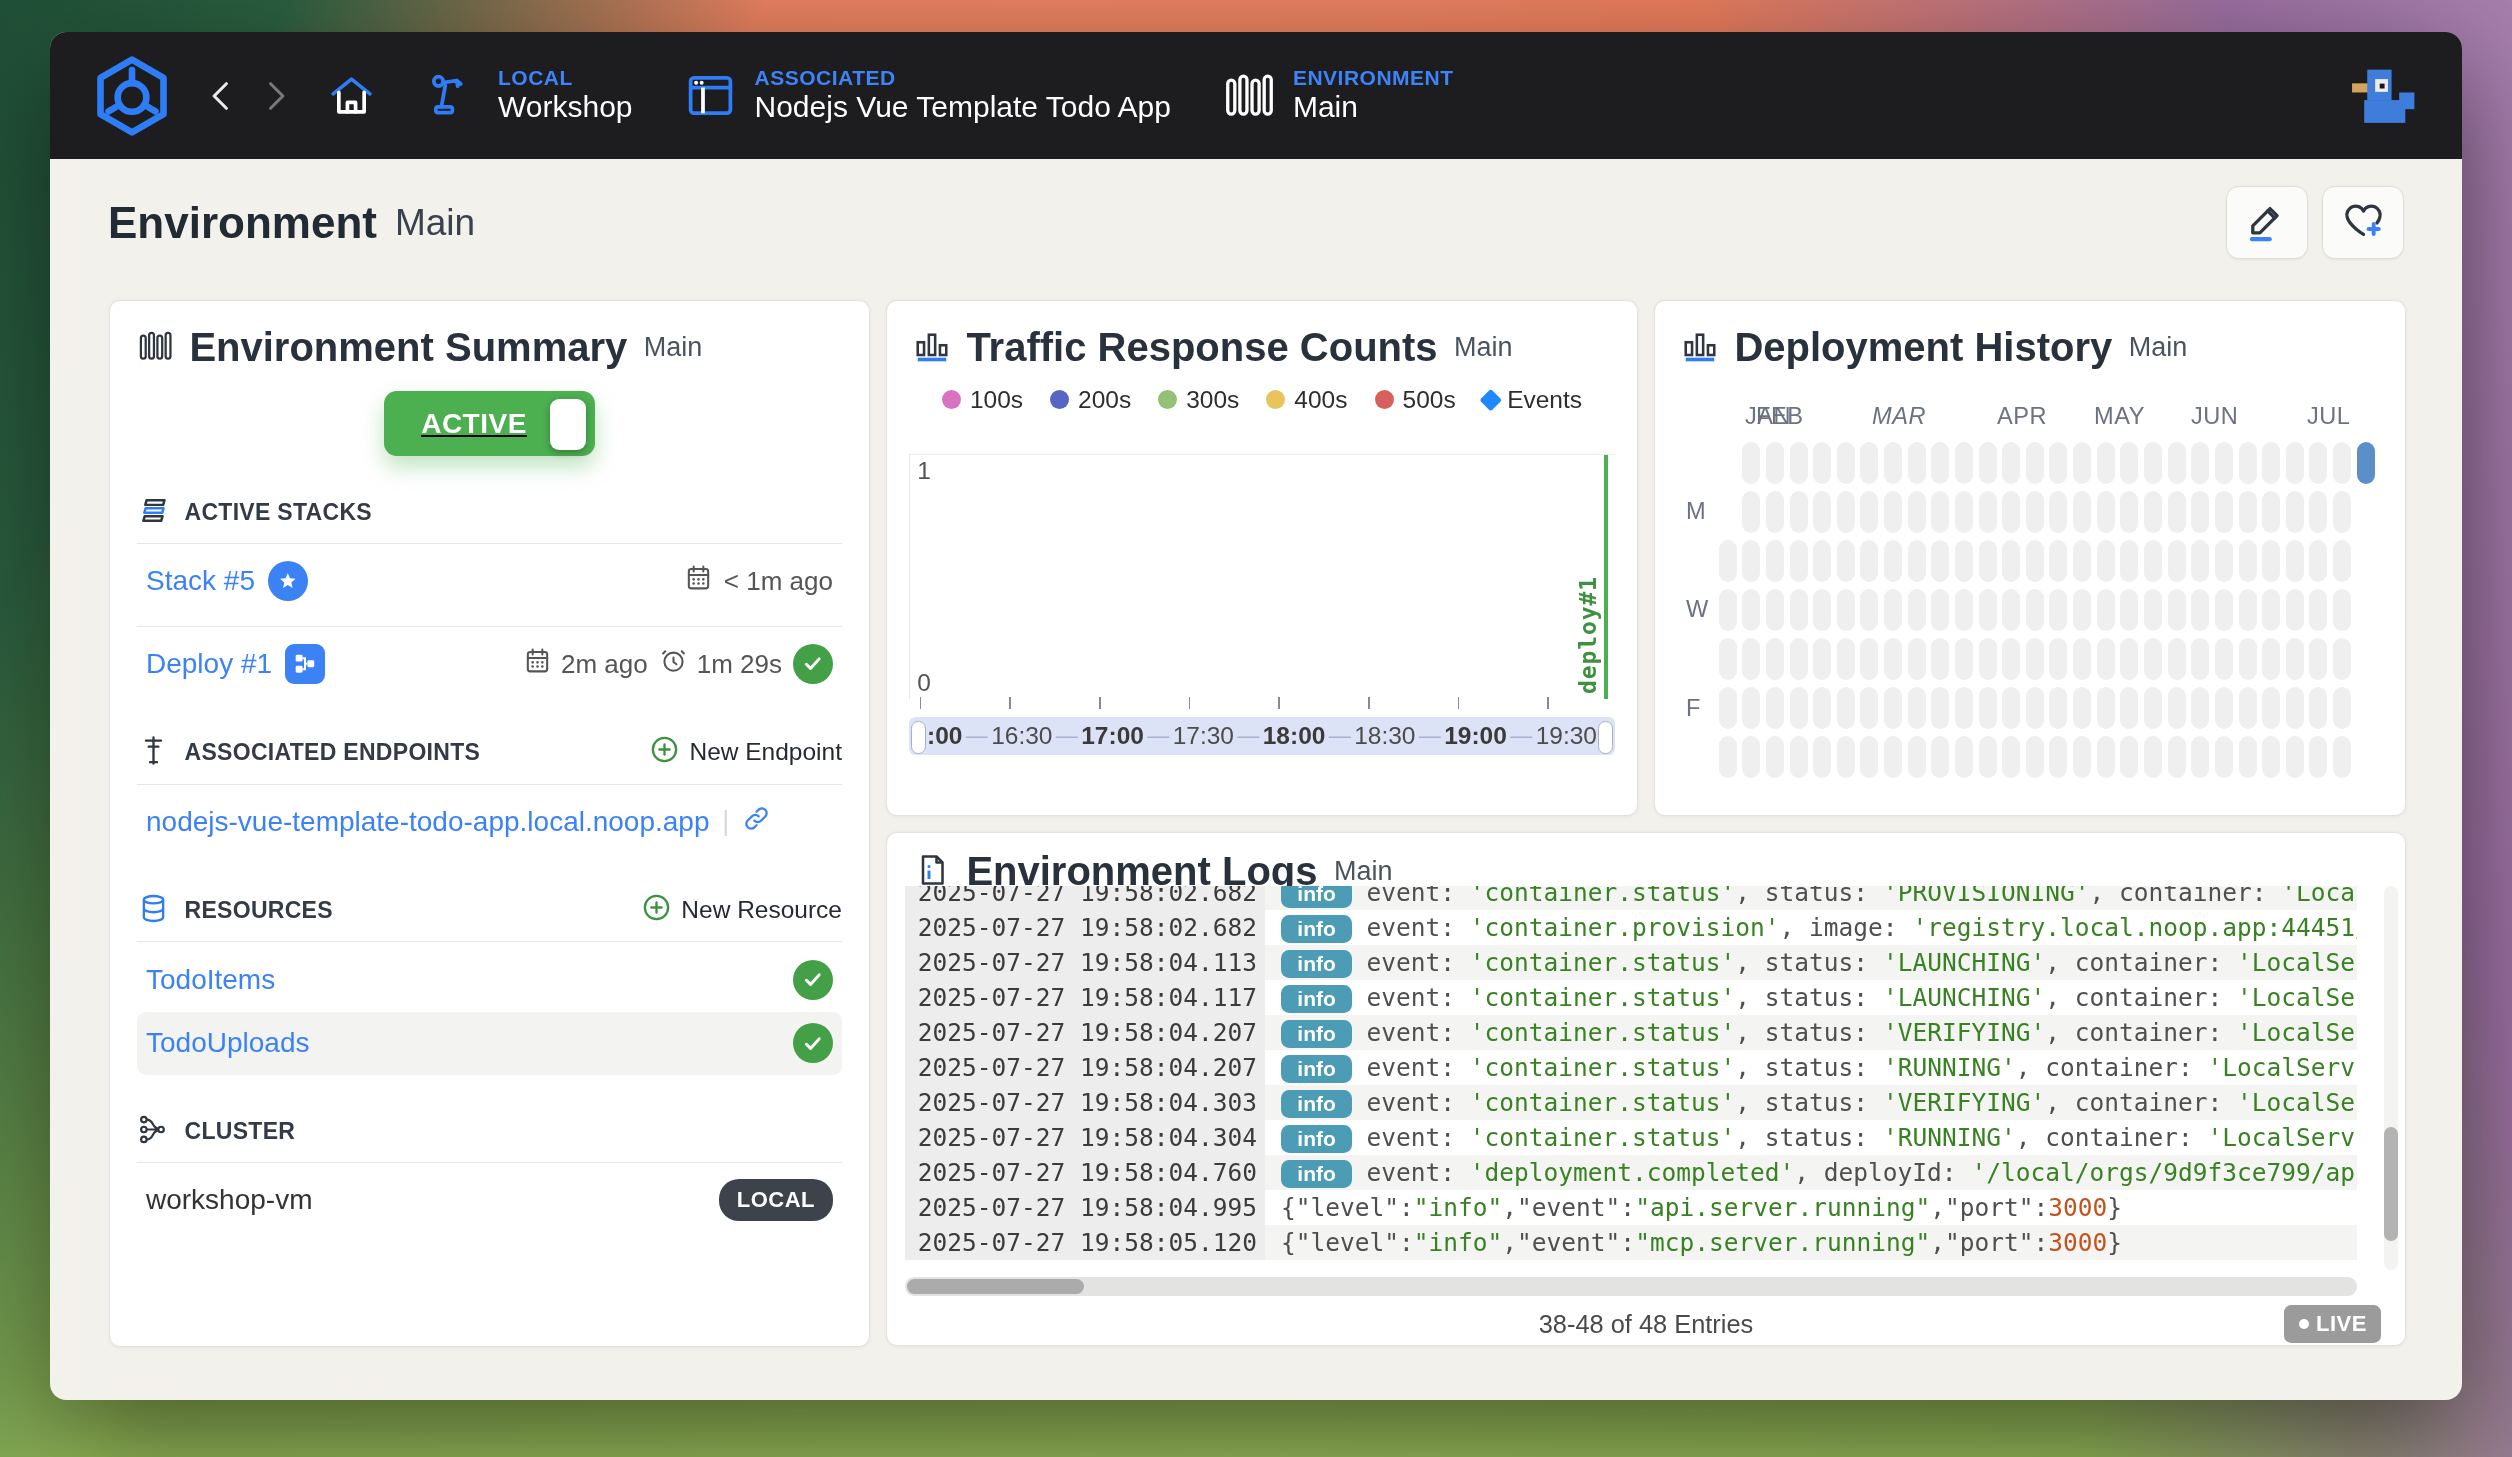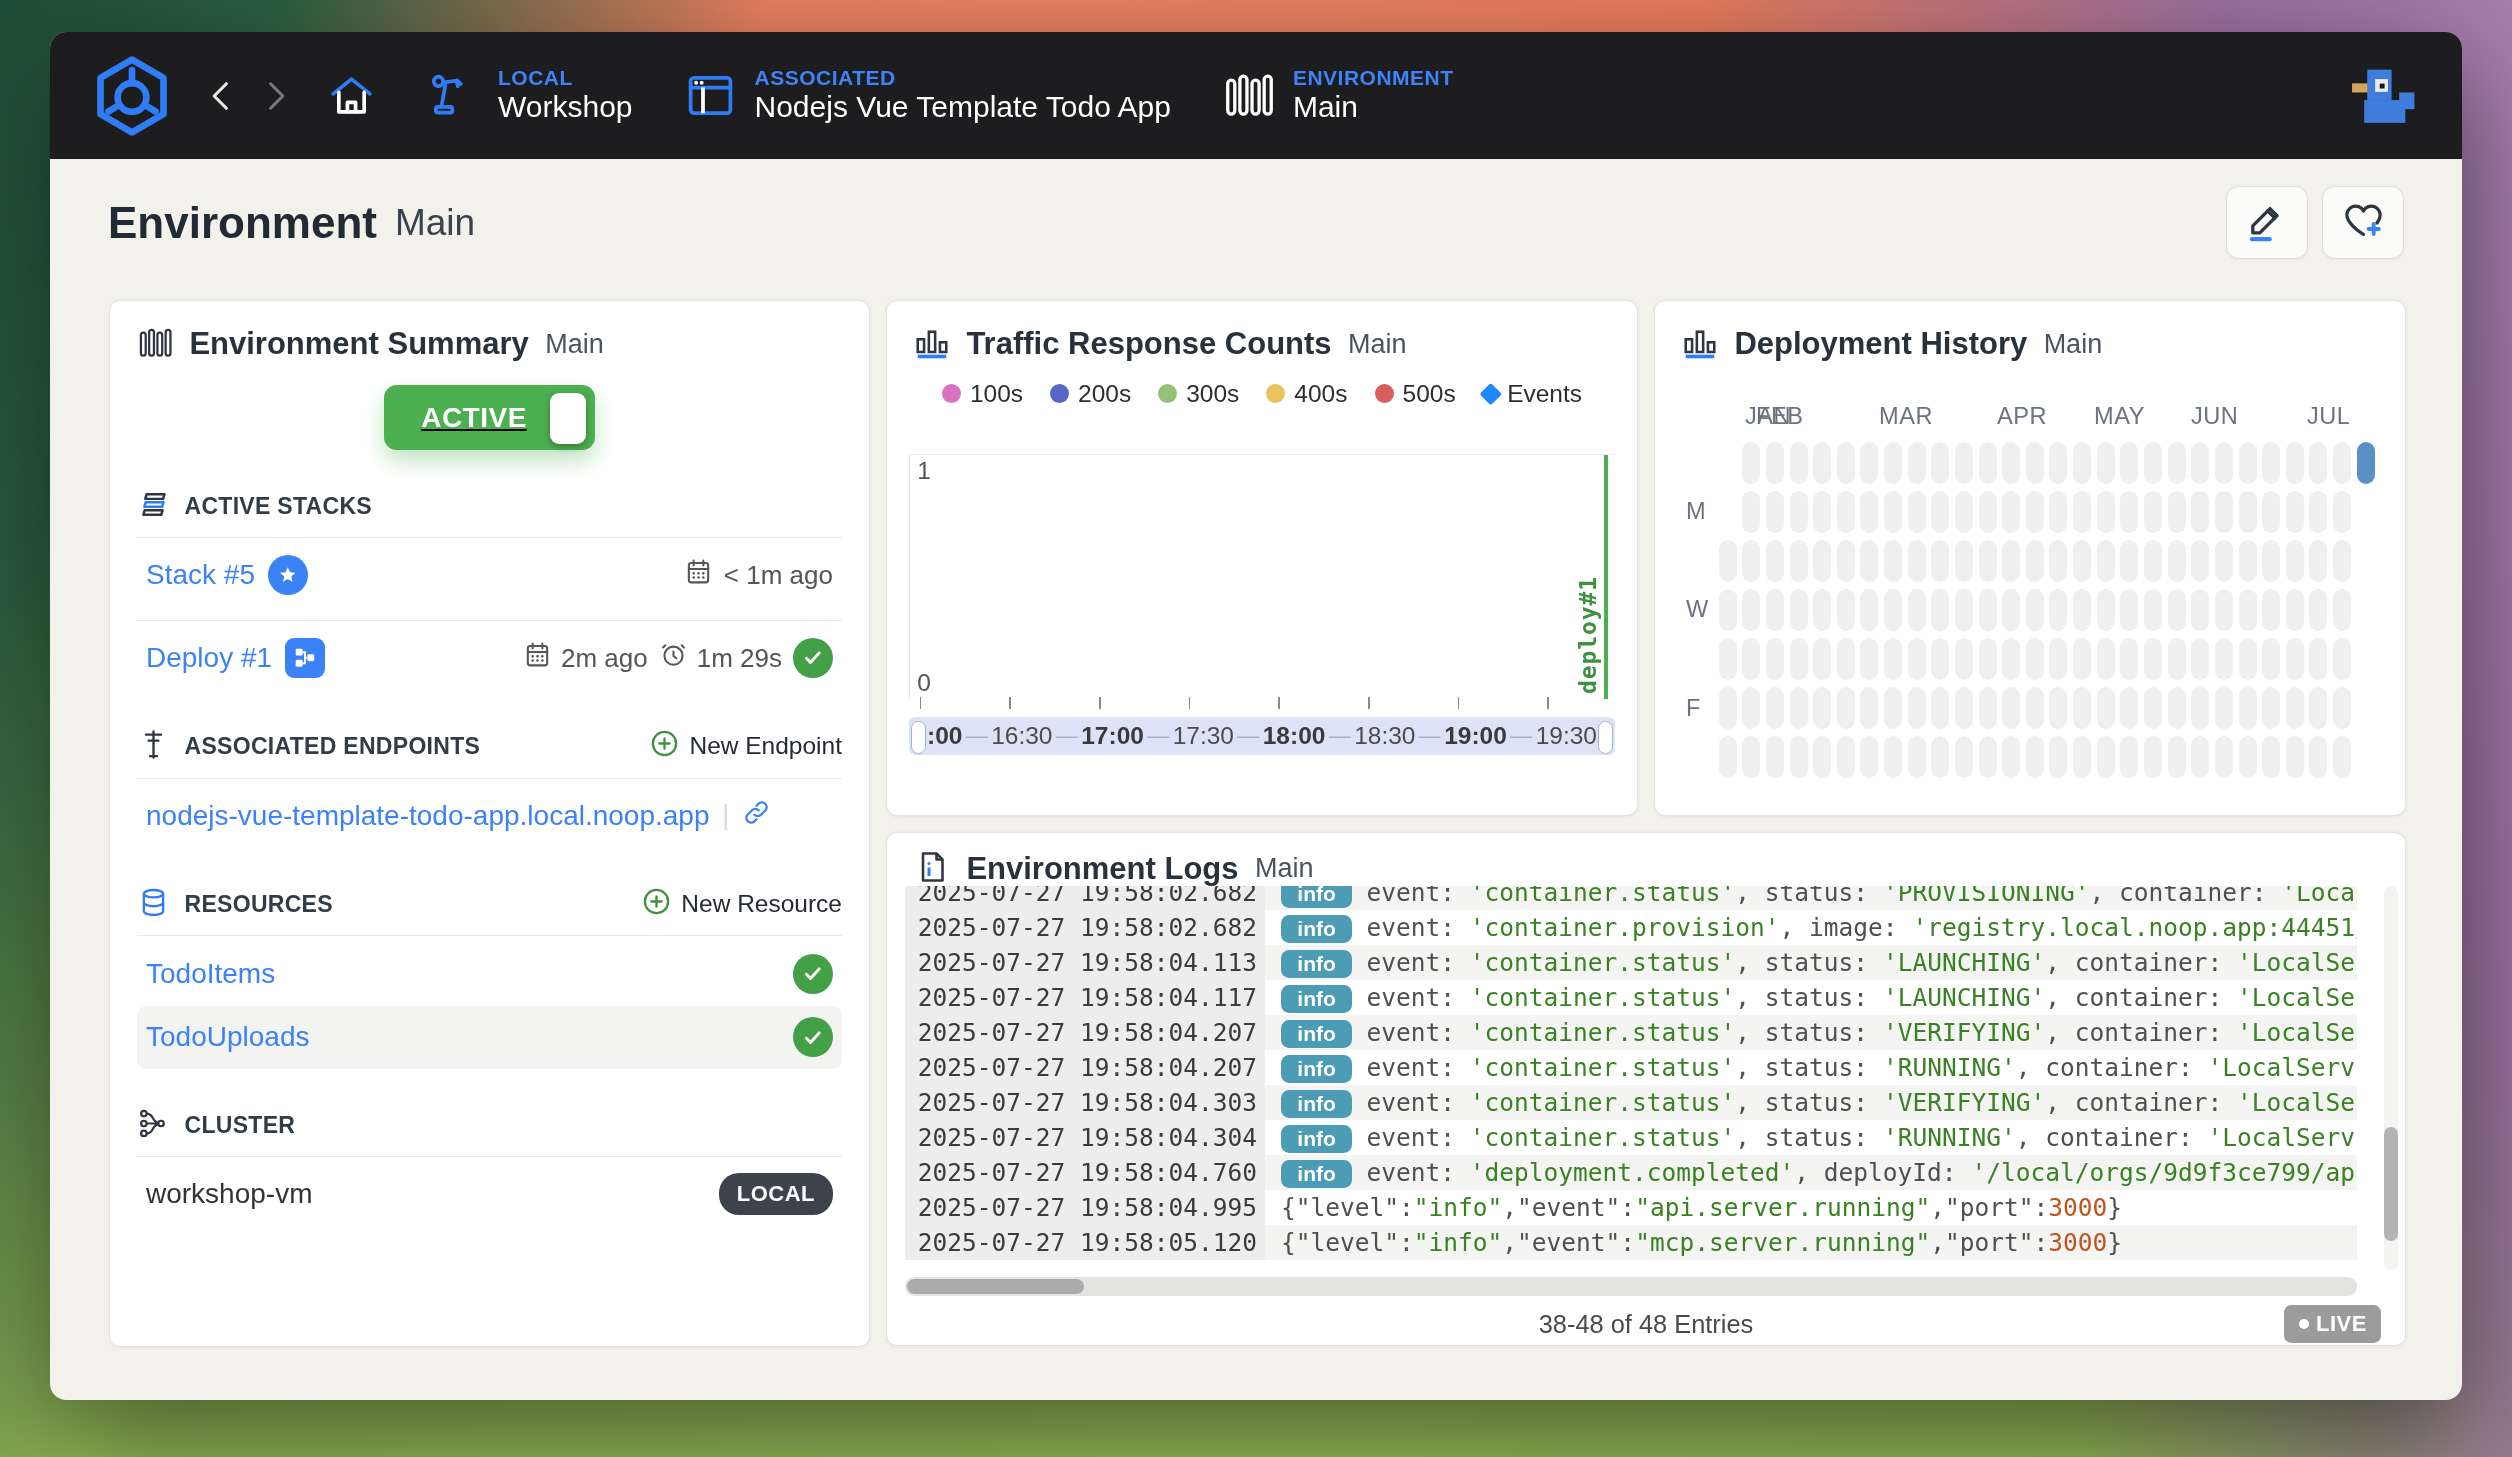--- a/index.html
+++ b/index.html
@@ -37,21 +37,21 @@
   .icon-btn{width:80px;height:71px;background:#fbfbf9;border:0.9px solid #dfded6;border-radius:12.7px;
     display:flex;align-items:center;justify-content:center;box-shadow:0 0.9px 1.8px rgba(0,0,0,.05);}
   
   .panel{position:absolute;background:#ffffff;border:0.9px solid #e3e2dc;border-radius:11px;
     box-shadow:0 0.9px 3.6px rgba(0,0,0,.05);}
   #panel-summary{left:59px;top:268px;width:759px;height:1045px;}
   #panel-traffic{left:836px;top:268px;width:750px;height:514px;text-align:center;}
   #panel-history{left:1604px;top:268px;width:750px;height:514px;}
   #panel-logs{left:836px;top:800px;width:1518px;height:512px;}
   .panel-head{display:flex;align-items:center;gap:16.4px;padding:23.6px 27px 7.3px 27px;}
-  .panel-title{font-size:31px;font-weight:bold;color:#29323c;}
+  .panel-title{font-size:40px;font-weight:bold;color:#29323c;}
   .panel-subtitle{font-size:27px;color:#4a545e;}
   
   .panel-inner{padding:0 27px;}
   .toggle-wrap{display:flex;justify-content:center;margin:14.5px 0 9px;}
   .toggle{width:211px;height:65px;background:#4caf50;border-radius:12.7px;position:relative;
     display:flex;align-items:center;box-shadow:0 11px 22px rgba(76,175,80,.35);text-decoration:underline;}
   .toggle-label{flex:1;text-align:center;color:#fff;font-weight:bold;font-size:28px;letter-spacing:0.5px;padding-right:31px;}
   .toggle-knob{position:absolute;right:9px;top:7.3px;width:36px;height:51px;background:#fff;border-radius:9px;
     box-shadow:0 2.7px 7.3px rgba(0,0,0,.3);}
   .section-head{display:flex;align-items:center;gap:14.5px;margin-top:38px;}
@@ -497,21 +497,21 @@
               <rect x="17.3" y="11.5" width="4.2" height="6.5"></rect>
             <path d="M2.5 21h19" stroke="#2e7cf6" stroke-width="2.4"></path>
           </svg>
         </span>
         <span class="panel-title">Deployment History</span>
         <span class="panel-subtitle">Main</span>
       </div>
       <div id="heatmap">
           <span class="hm-month" style="left: 90px; top: 102px;">JAN</span>
           <span class="hm-month" style="left: 101px; top: 102px;">FEB</span>
-          <span class="hm-month" style="left: 224px; top: 102px;">MAR</span>
+          <span class="hm-month" style="left: 217px; top: 102px; font-style: italic;">MAR</span>
           <span class="hm-month" style="left: 342px; top: 102px;">APR</span>
           <span class="hm-month" style="left: 439px; top: 102px;">MAY</span>
           <span class="hm-month" style="left: 536px; top: 102px;">JUN</span>
           <span class="hm-month" style="left: 652px; top: 102px;">JUL</span>
           <span class="hm-day" style="left: 31px; top: 197px;">M</span>
           <span class="hm-day" style="left: 31px; top: 295px;">W</span>
           <span class="hm-day" style="left: 31px; top: 394px;">F</span>
           <div class="hm-cell" style="background: rgb(239, 239, 240); left: 87px; top: 141px;"></div>
           <div class="hm-cell" style="background: rgb(239, 239, 240); left: 111px; top: 141px;"></div>
           <div class="hm-cell" style="background: rgb(239, 239, 240); left: 135px; top: 141px;"></div>

